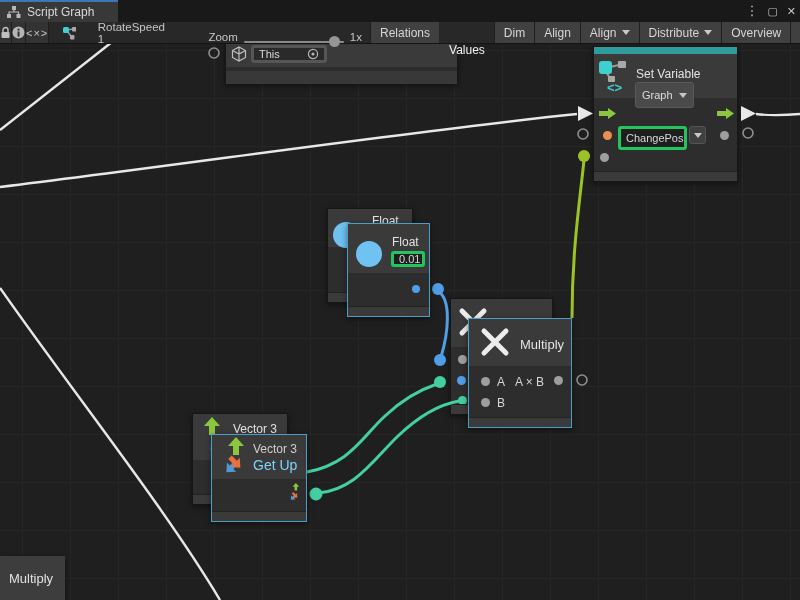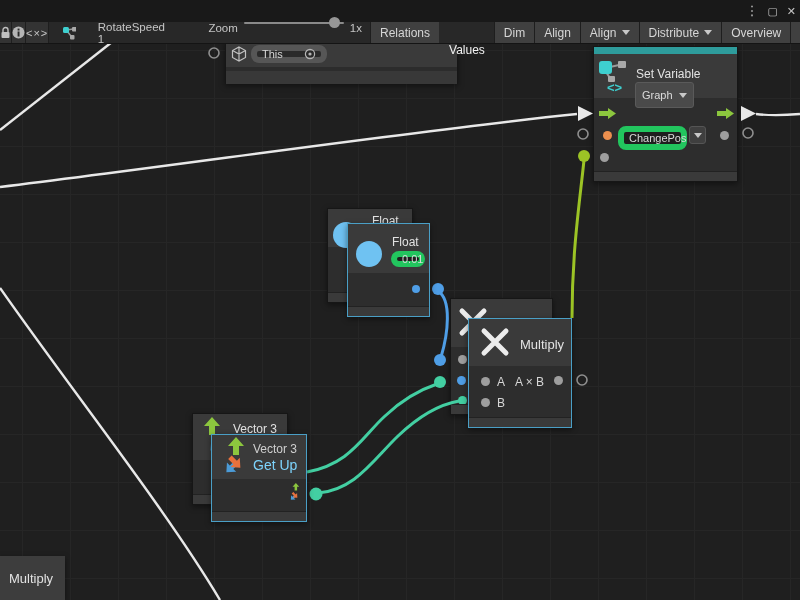--- a/index.html
+++ b/index.html
@@ -34,21 +34,21 @@
   .node{position:absolute;background:#2d2d2d;border:1px solid #161616;
     box-shadow:0 2px 6px rgba(0,0,0,.45);color:#dcdcdc;}
   .back{z-index:2;} .front{z-index:6;border:1.5px solid var(--selection-blue);}
   .nhead{position:absolute;left:0;right:0;top:0;background:#3a3a3a;}
   .nfoot{position:absolute;left:0;right:0;bottom:0;height:10px;background:#3a3a3a;border-top:1px solid #222;}
   .ntitle{font-size:12px;color:#e2e2e2;}
   .dot{position:absolute;border-radius:50%;}
   .d9{width:9px;height:9px;} .d8{width:8px;height:8px;}
   .gray{background:var(--port-gray);} .orange{background:var(--port-orange);}
   .blue{background:var(--wire-blue);} .teal{background:var(--wire-teal);}
-  .field{position:absolute;background:#1e1e1e;border:6px solid #22c55e;border-radius:8px;
+  .field{position:absolute;background:#1e1e1e;border:3px solid #22c55e;border-radius:3px;
     color:#d8d8d8;font-size:11px;display:flex;align-items:center;padding:0 5px;}
   .ddown{position:absolute;background:#4a4a4a;border:1px solid #5a5a5a;border-radius:3px;
     color:#dcdcdc;font-size:11px;display:flex;align-items:center;gap:6px;padding:0 6px;}
   .caret{width:0;height:0;border-left:4px solid transparent;border-right:4px solid transparent;
     border-top:5px solid #c8c8c8;display:inline-block;}
   .plabel{position:absolute;font-size:12px;color:#d6d6d6;}
 
   
   #sv{left:593px;top:46px;width:145px;height:136px;}
   #sv .accent{position:absolute;left:0;right:0;top:0;height:7px;background:var(--teal-bar);}
@@ -98,21 +98,21 @@
   .tab span{font-size:12px;color:#d8d8d8;}
   .winctl{position:absolute;right:4px;top:0;height:22px;display:flex;align-items:center;gap:9px;
     color:#c4c4c4;font-size:13px;z-index:21;}
   .winctl span{cursor:default;line-height:22px;}
   .toolbar{position:absolute;left:0;top:22px;width:800px;height:22px;background:#282828;
     border-bottom:1px solid #141414;z-index:20;display:flex;align-items:stretch;}
   .tbtn{display:flex;align-items:center;justify-content:center;background:#333333;
     border-right:1px solid #1e1e1e;color:#c8c8c8;}
   .tb-left{width:28px;} .tb-left2{width:34px;} .tb-left3{width:54px;font-size:11px;letter-spacing:1px;}
   .crumb{display:flex;align-items:center;gap:22px;padding:0 10px 0 14px;color:#c5c5c5;font-size:11.5px;}
-  .zoomrow{display:flex;align-items:flex-start;gap:6px;color:#c5c5c5;font-size:11.5px;padding-left:32px;}
+  .zoomrow{display:flex;align-items:flex-end;gap:6px;color:#c5c5c5;font-size:11.5px;padding-left:32px;}
   .ztrack{position:relative;width:100px;height:2px;background:#8a8a8a;border-radius:1px;}
   .zhandle{position:absolute;right:4px;top:-5px;width:11px;height:11px;border-radius:50%;background:#969696;}
   .tgroup{display:flex;margin-left:8px;}
   .tgbtn{display:flex;align-items:center;gap:5px;padding:0 9px;font-size:12px;color:#d6d6d6;
     background:#404040;border-left:1px solid #1e1e1e;white-space:nowrap;}
   .tgbtn.active{background:#5c5c5c;color:#f2f2f2;margin-top:28px;}
   svg text{font-family:"Liberation Sans",sans-serif;}
 </style>
 </head>
 <body>
@@ -281,20 +281,29 @@
       </svg>
       <div class="nfoot"></div>
     </div>
 
     <div class="node back" id="corner">
       <div class="ntitle">Multiply</div>
     </div>
   </div>
 
   <div class="tabbar">
+    <div class="tab">
+      <svg width="14" height="13">
+        <rect x="5" y="0" width="4" height="4" fill="#b8b8b8"></rect>
+        <rect x="0" y="8" width="4" height="4" fill="#b8b8b8"></rect>
+        <rect x="9.5" y="8" width="4" height="4" fill="#b8b8b8"></rect>
+        <path d="M7 4 V6 M2 8 V6 H11.5 V8" stroke="#b8b8b8" stroke-width="1.2" fill="none"></path>
+      </svg>
+      <span>Script Graph</span>
+    </div>
     <div class="winctl">
       <span>⋮</span>
       <span style="font-size:11px">▢</span>
       <span style="font-size:11px">✕</span>
     </div>
   </div>
 
   <div class="toolbar">
     <div class="tbtn tb-left">
       <svg width="11" height="13">

